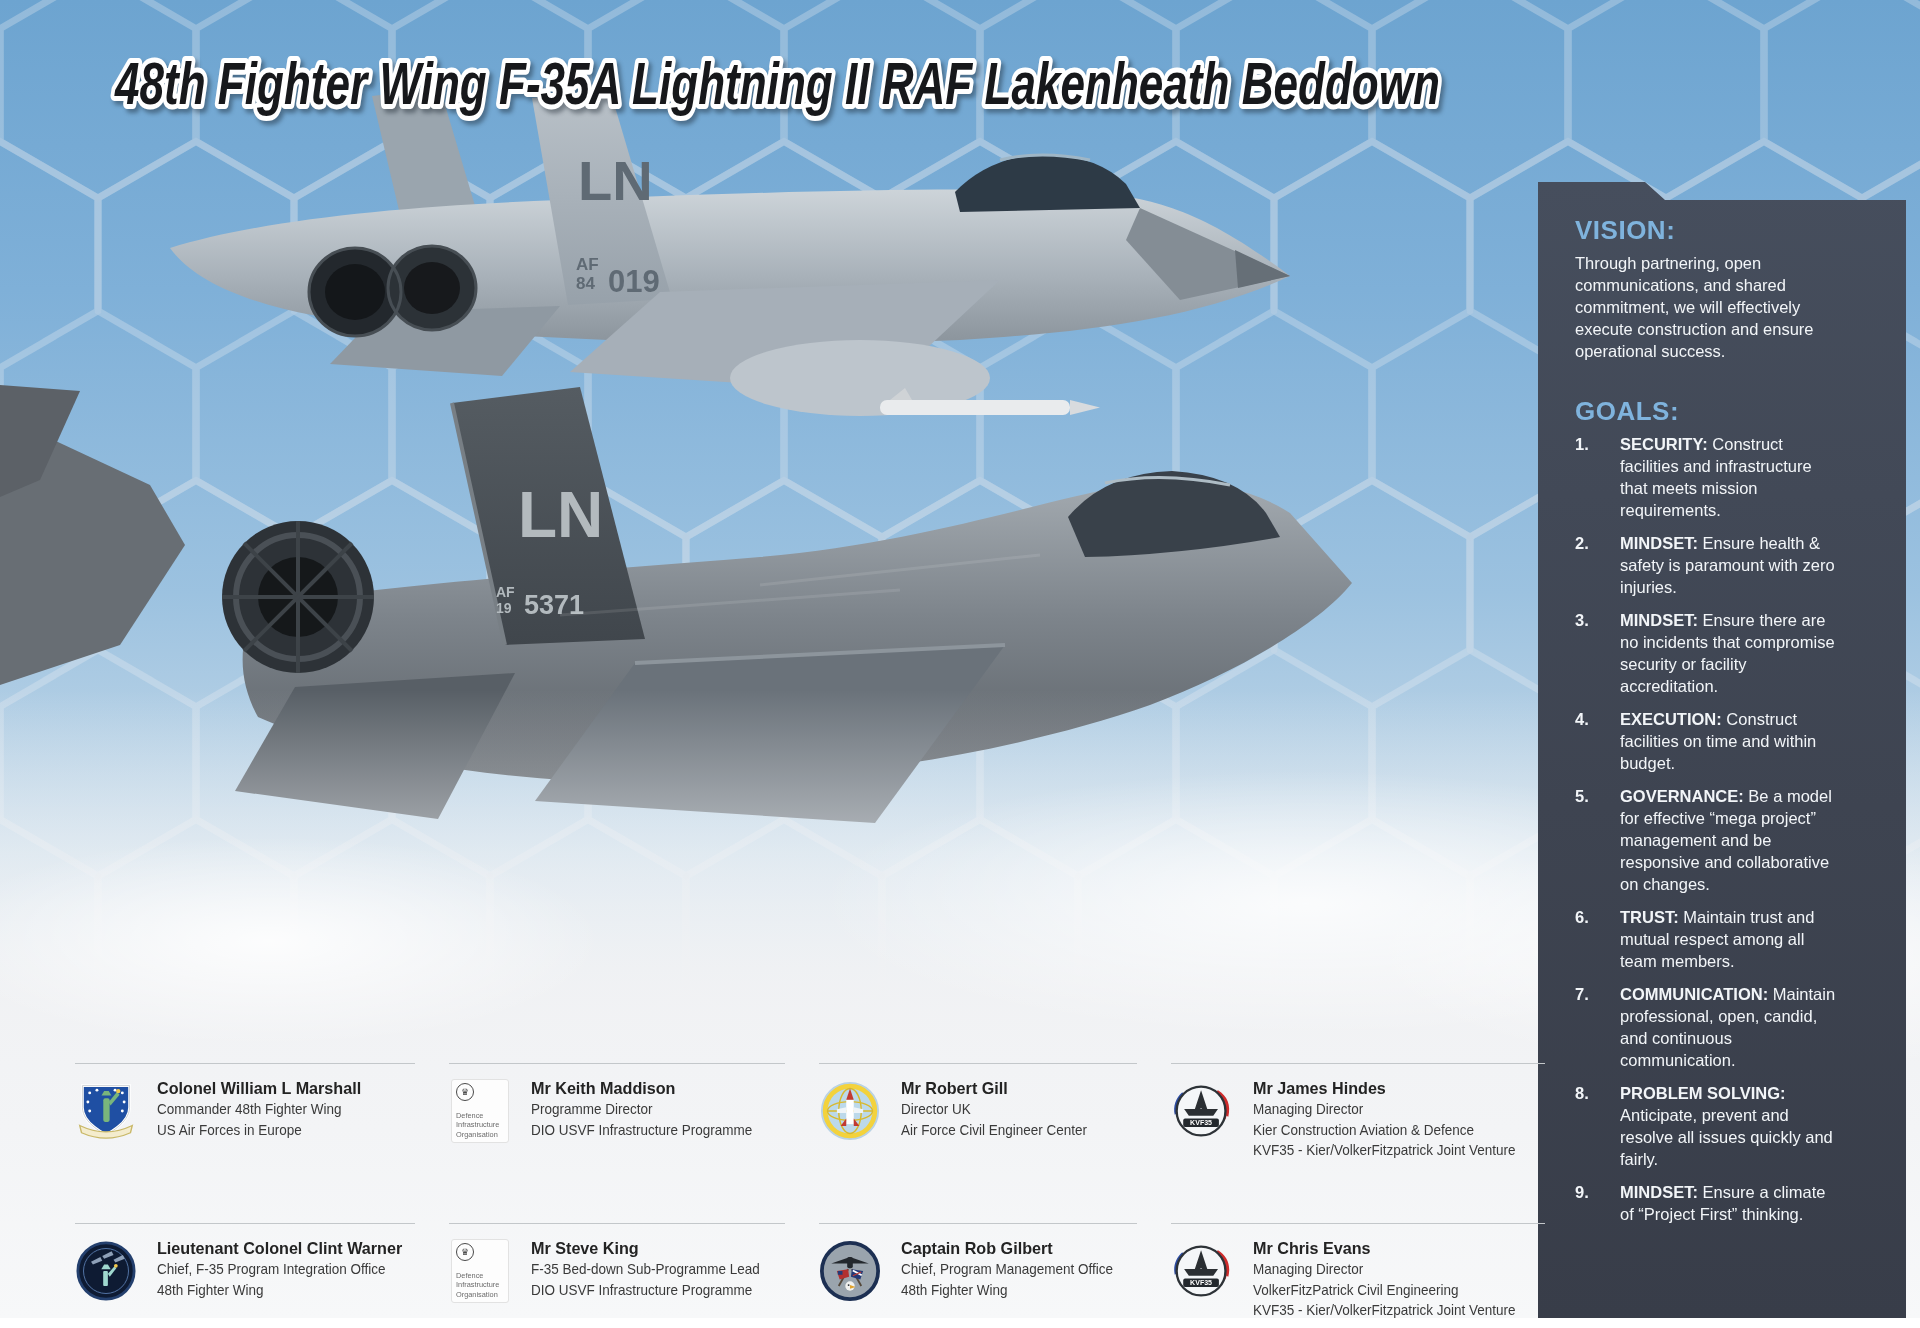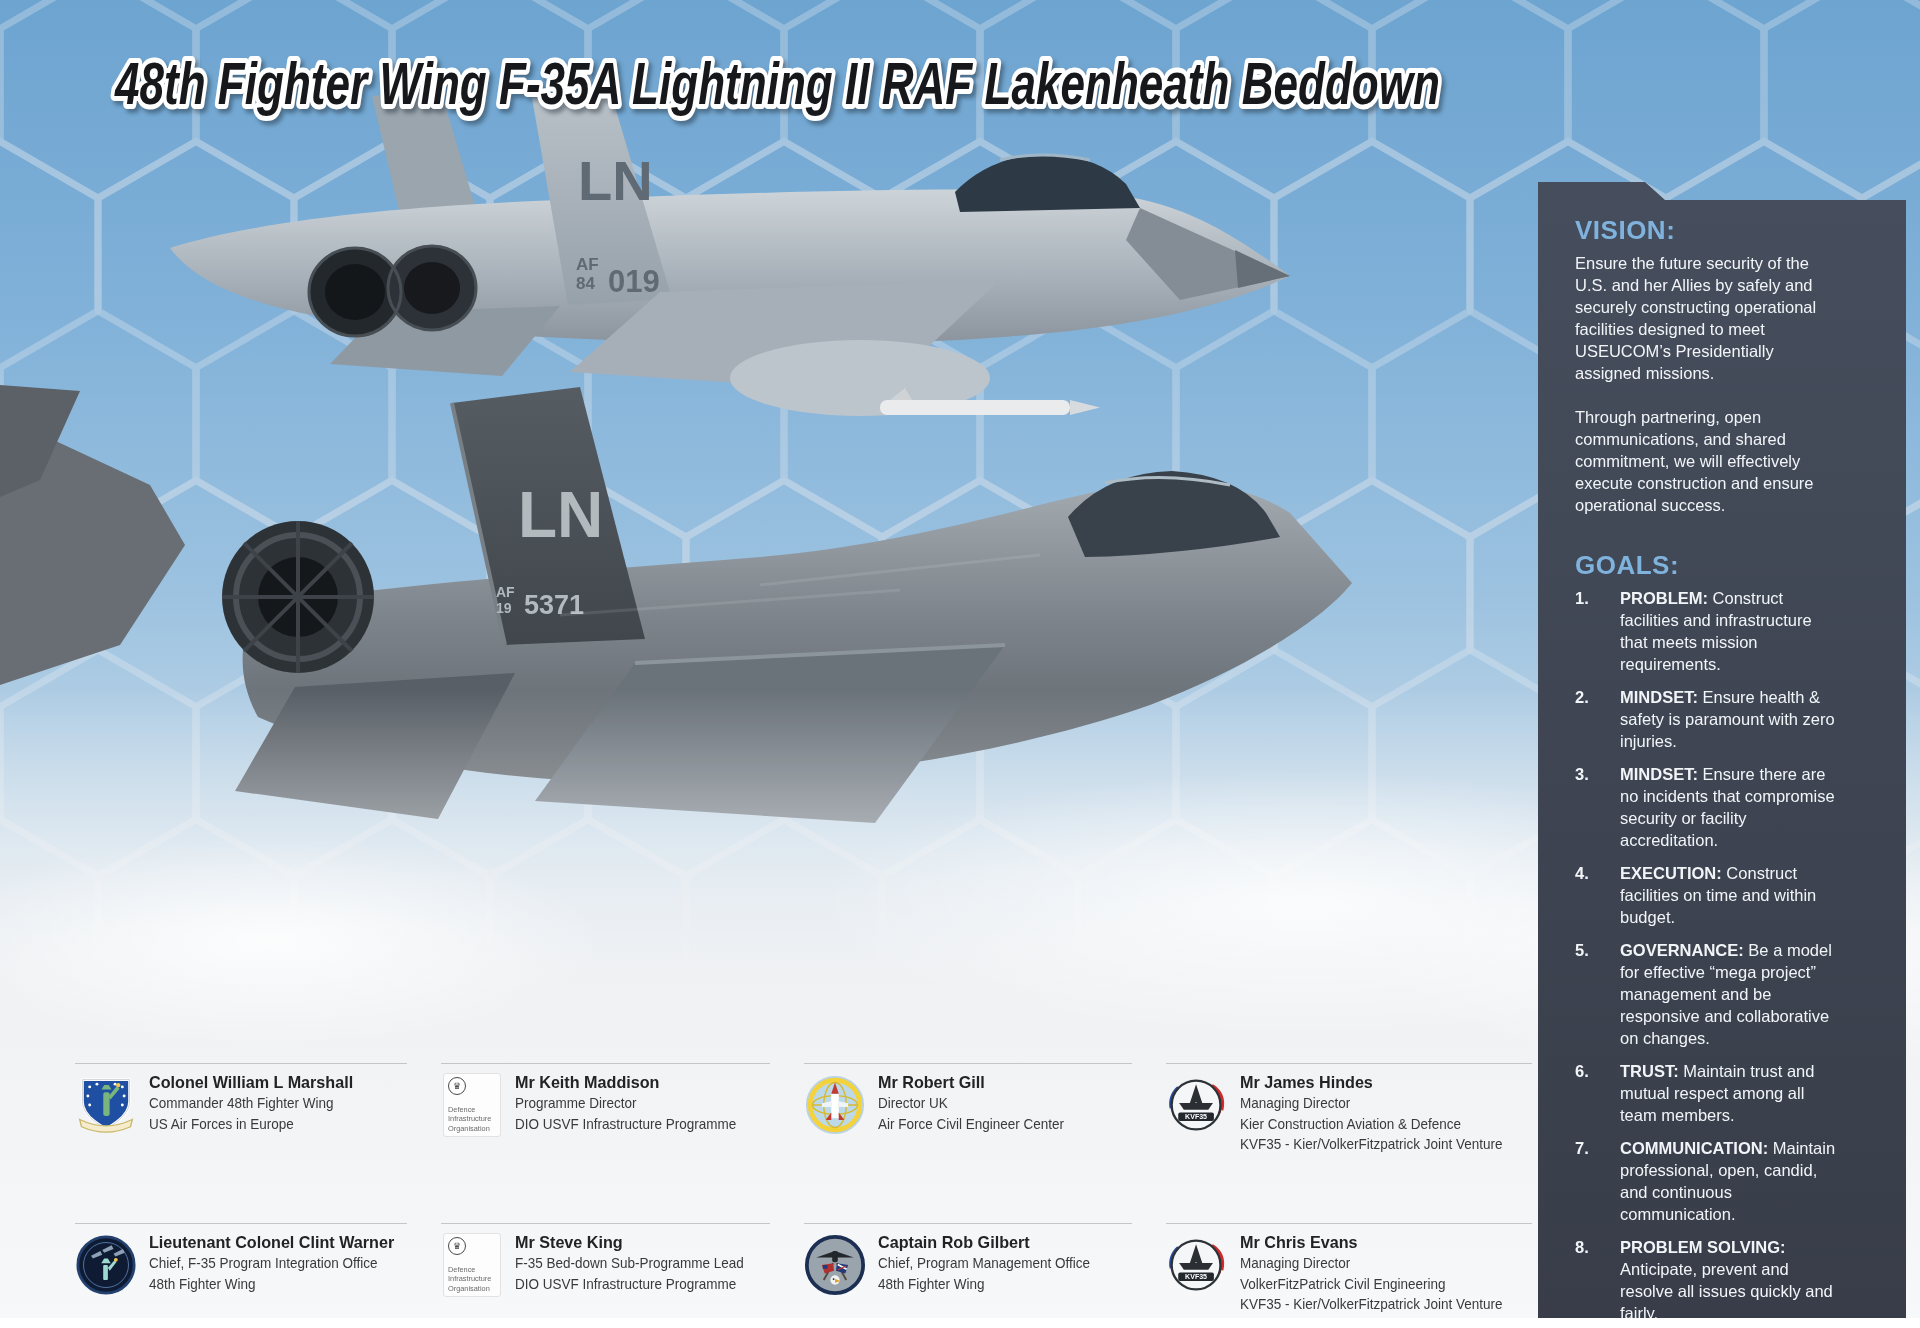--- a/index.html
+++ b/index.html
@@ -39,21 +39,21 @@
   .sb-heading.goals{margin-top:34px;}
   .sb-p{margin:0 0 22px 0;font-size:16.5px;line-height:22px;color:#f2f5f8;}
   .goal-list{margin:0;padding:0;list-style:none;}
   .goal-item{position:relative;padding-left:45px;margin-bottom:11px;font-size:16.5px;line-height:22px;color:#f2f5f8;}
   .goal-num{position:absolute;left:0;top:0;font-weight:bold;}
   .goal-kw{font-weight:bold;}
 
   
   .people{position:absolute;left:75px;top:1063px;width:1457px;z-index:5;
           display:grid;grid-template-columns:repeat(4,1fr);grid-template-rows:160px 160px;column-gap:34px;}
-  .person{border-top:1px solid #c3c7ca;padding-top:9px;display:flex;gap:12px;align-items:flex-start;}
+  .person{border-top:1px solid #c3c7ca;padding-top:15px;display:flex;gap:20px;align-items:flex-start;}
   .p-logo{width:62px;height:64px;flex:none;display:flex;align-items:center;justify-content:center;}
   .p-text{min-width:0;}
   .p-name{font-size:17px;font-weight:bold;color:#232323;white-space:nowrap;transform:scaleX(.95);transform-origin:left;}
   .p-line{font-size:15px;color:#3a3a3a;line-height:20.5px;white-space:nowrap;transform:scaleX(.9);transform-origin:left;}
   .p-line:empty{display:none;}
 
   
   .dio-card{width:58px;height:64px;background:#fdfdfd;border:1px solid #e2e2e2;border-radius:3px;
             box-sizing:border-box;padding:3px 4px;display:flex;flex-direction:column;}
   .dio-crest{width:16px;height:16px;border:1.3px solid #4a4a4a;border-radius:50%;
@@ -168,26 +168,25 @@
   </svg>
 
   <div class="clouds"></div>
 
   <svg class="title-svg" xmlns="http://www.w3.org/2000/svg">
     <text class="title-text" x="10" y="70" textLength="1325" lengthAdjust="spacingAndGlyphs">48th Fighter Wing F-35A Lightning II RAF Lakenheath Beddown</text>
   </svg>
 
   <aside class="sidebar">
     <h2 class="sb-heading">VISION:</h2>
-    <p class="sb-p">Ensure the future security of the U.S. and her Allies by safely and securely constructing operational facilities designed to meet USEUCOM’s Presidentially assigned missions.</p>
     <p class="sb-p">Through partnering, open communications, and shared commitment, we will effectively execute construction and ensure operational success.</p>
 
     <h2 class="sb-heading goals">GOALS:</h2>
     <ol class="goal-list">
-      <li class="goal-item"><span class="goal-num">1.</span><span class="goal-kw">PROBLEM:</span> <span>Construct facilities and infrastructure that meets mission requirements.</span></li>
+      <li class="goal-item"><span class="goal-num">1.</span><span class="goal-kw">SECURITY:</span> <span>Construct facilities and infrastructure that meets mission requirements.</span></li>
       <li class="goal-item"><span class="goal-num">2.</span><span class="goal-kw">MINDSET:</span> <span>Ensure health &amp; safety is paramount with zero injuries.</span></li>
       <li class="goal-item"><span class="goal-num">3.</span><span class="goal-kw">MINDSET:</span> <span>Ensure there are no incidents that compromise security or facility accreditation.</span></li>
       <li class="goal-item"><span class="goal-num">4.</span><span class="goal-kw">EXECUTION:</span> <span>Construct facilities on time and within budget.</span></li>
       <li class="goal-item"><span class="goal-num">5.</span><span class="goal-kw">GOVERNANCE:</span> <span>Be a model for effective “mega project” management and be responsive and collaborative on changes.</span></li>
       <li class="goal-item"><span class="goal-num">6.</span><span class="goal-kw">TRUST:</span> <span>Maintain trust and mutual respect among all team members.</span></li>
       <li class="goal-item"><span class="goal-num">7.</span><span class="goal-kw">COMMUNICATION:</span> <span>Maintain professional, open, candid, and continuous communication.</span></li>
       <li class="goal-item"><span class="goal-num">8.</span><span class="goal-kw">PROBLEM SOLVING:</span> <span>Anticipate, prevent and resolve all issues quickly and fairly.</span></li>
       <li class="goal-item"><span class="goal-num">9.</span><span class="goal-kw">MINDSET:</span> <span>Ensure a climate of “Project First” thinking.</span></li>
     </ol>
   </aside>

